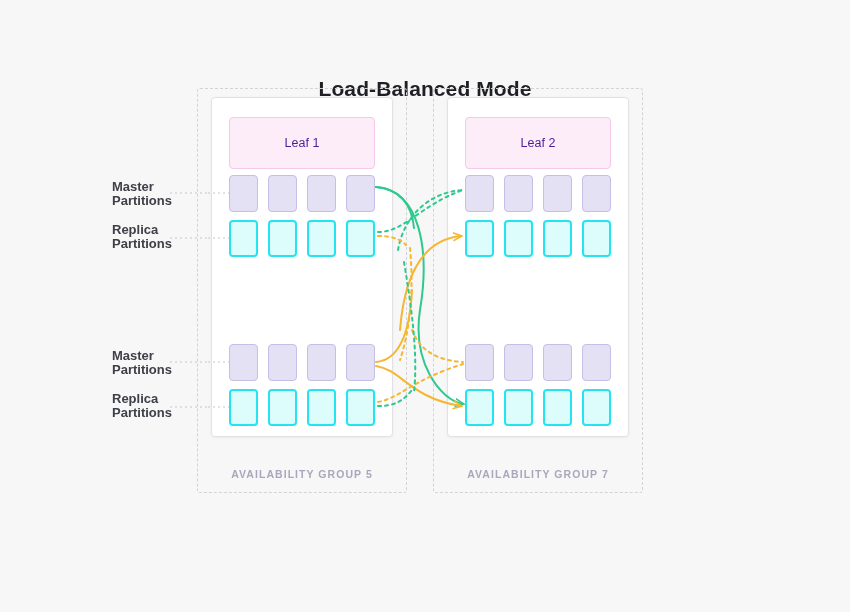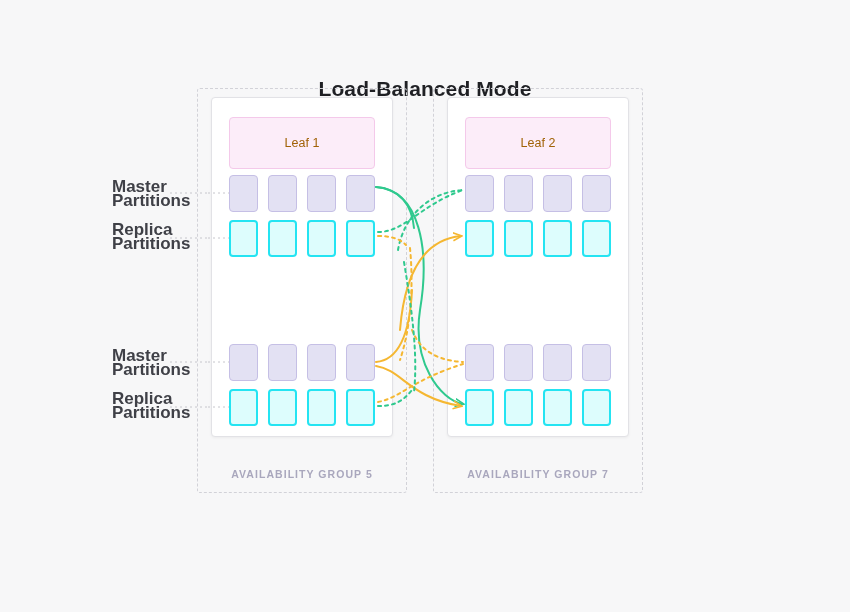--- a/index.html
+++ b/index.html
@@ -81,21 +81,21 @@
     width: 146px;
     height: 52px;
     background: #fcedf9;
     border: 1px solid #f4c9ea;
     border-radius: 4px;
     box-sizing: border-box;
     display: flex;
     align-items: center;
     justify-content: center;
     font-size: 12.5px;
-    color: #a16207;
+    color: #4c1d95;
   }
 
   
   .part {
     position: absolute;
     width: 29px;
     height: 37px;
     border-radius: 4px;
     box-sizing: border-box;
   }
@@ -106,21 +106,21 @@
   .part.replica {
     background: #ddfdfd;
     border: 2px solid #24e4f2;
   }
 
   
   .side-label {
     position: absolute;
     width: 90px;
     text-align: left;
-    font-size: 17px;
+    font-size: 13px;
     font-weight: bold;
     color: #3f4047;
     line-height: 13.5px;
   }
 
   
   #links {
     position: absolute;
     left: 0; top: 0;
     width: 850px;

